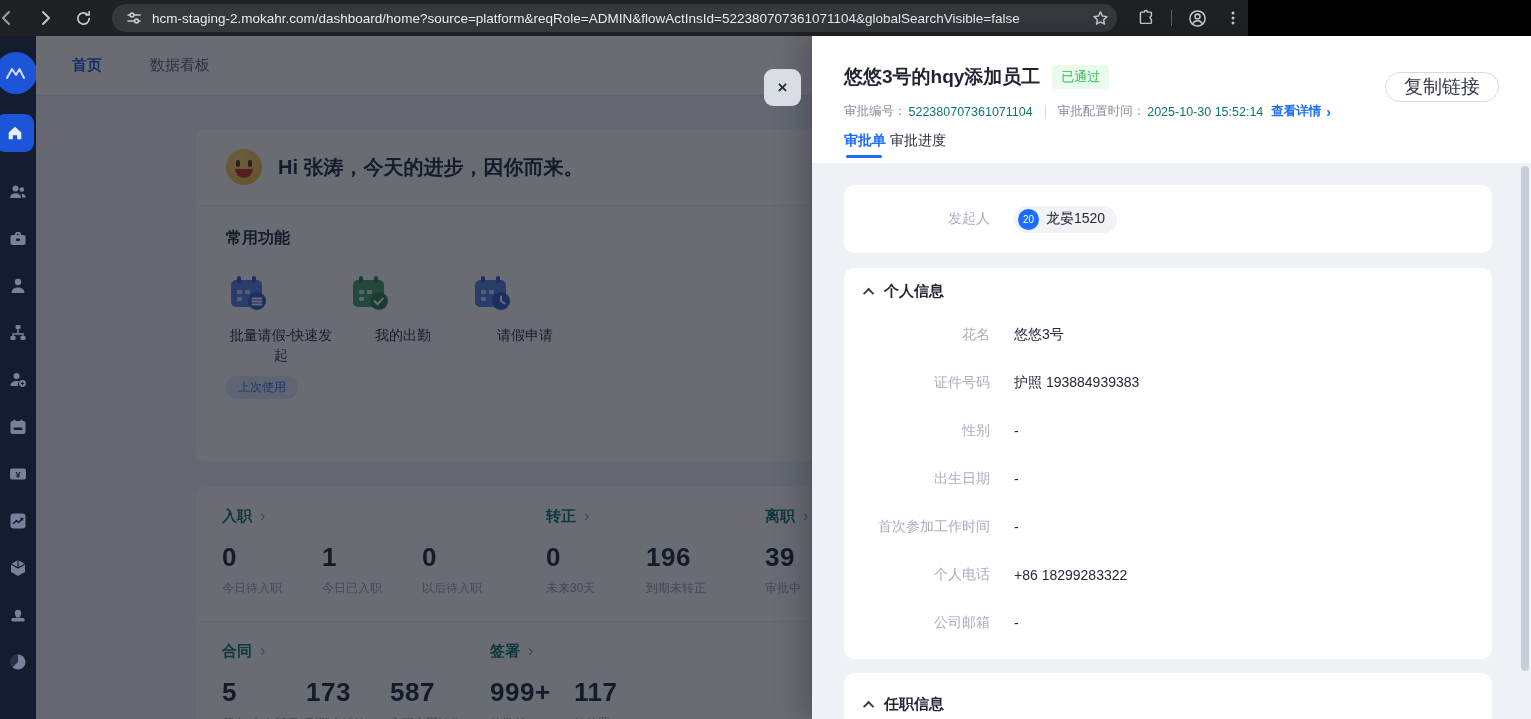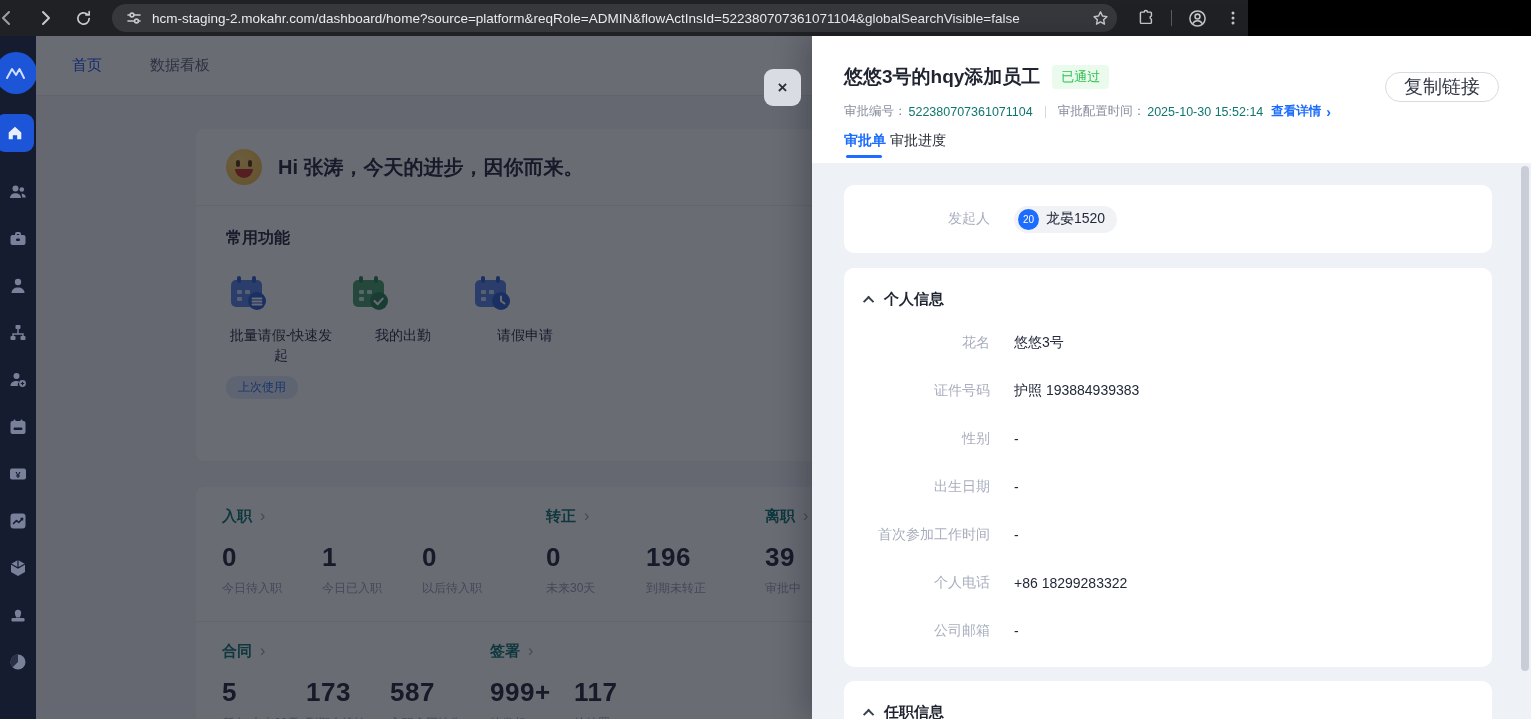--- a/index.html
+++ b/index.html
@@ -26,21 +26,21 @@
   .logo-circle { position:absolute; left:-5px; top:16px; width:42px; height:42px; border-radius:50%; background:#1d55d8; display:flex; align-items:center; justify-content:center; }
   .nav-active { position:absolute; left:-4px; top:78px; width:38px; height:38px; border-radius:9px; background:#1d55d8; display:flex; align-items:center; justify-content:center; }
   .side-icons { position:absolute; left:0; top:146px; width:36px; display:flex; flex-direction:column; align-items:center; gap:27px; }
   .side-icons .sicon { width:20px; height:20px; display:flex; align-items:center; justify-content:center; cursor:pointer; }
   .sicon svg { display:block; }
 
   
   .main { position:absolute; left:36px; top:0; right:0; bottom:0; overflow:hidden; background:#f2f3f6; }
   .tabbar { height:60px; background:#ffffff; border-bottom:1px solid #e7e9ee; display:flex; align-items:center; padding-left:36px; gap:48px; }
   .tab-main { font-size:15px; color:#60687a; cursor:pointer; }
-  .tab-main.active { color:#2457e6; font-weight:normal;text-align:center; }
+  .tab-main.active { color:#2457e6; font-weight:bold;text-align:center; }
   .content { position:absolute; top:61px; left:0; right:0; bottom:0; padding-left:160px; }
   .card { background:#fff; border-radius:8px; width:1190px; }
   .card1 { margin-top:32px; }
   .greet-row { display:flex; align-items:center; gap:16px; padding:20px 30px; }
   .greet-text { font-size:20px; font-weight:bold; color:#23293a; }
   .smiley { width:36px; height:36px; border-radius:50%; background:radial-gradient(circle at 35% 30%, #ffd972, #f4b83e); position:relative; flex:0 0 auto; }
   .smiley .eye { position:absolute; top:11px; width:4px; height:7px; border-radius:2px; background:#5a3b10; }
   .smiley .eye.l { left:10px; } .smiley .eye.r { right:10px; }
   .smiley .mouth { position:absolute; left:9px; top:20px; width:18px; height:9px; border-radius:0 0 10px 10px; background:#c6342c; }
   .hdiv { height:1px; background:#eceef2; }
@@ -89,21 +89,21 @@
   .ptab.active:after { content:""; position:absolute; left:2px; bottom:0; width:36px; height:3px; border-radius:2px; background:#1b6cff; }
   .panel-body { position:absolute; top:127px; left:0; right:0; bottom:0; padding:22px 39px 0 32px; overflow:hidden; }
   .pcard { background:#fff; border-radius:10px; }
   .initiator-card { height:68px; display:flex; align-items:center; }
   .frow { display:flex; align-items:center; }
   .flabel { width:146px; text-align:right; font-size:14px; color:#a8aebd; flex:0 0 auto; }
   .fvalue { margin-left:24px; font-size:14px; color:#23293a; font-weight:500; }
   .person-chip { margin-left:24px; display:flex; align-items:center; gap:7px; background:#f1f2f6; border-radius:14px; padding:3px 12px 3px 4px; }
   .avatar { width:21px; height:21px; border-radius:50%; background:#1b6cff; color:#fff; font-size:10px; display:flex; align-items:center; justify-content:center; }
   .chip-name { font-size:14px; color:#23293a; }
-  .section-card { margin-top:15px; padding:22px 0 12px; }
+  .section-card { margin-top:15px; padding:14px 0 12px; }
   .sec-head { display:flex; align-items:center; gap:10px; padding-left:22px; cursor:pointer; }
   .sec-head .chev { color:#3a404d; }
   .sec-title { font-size:15px; font-weight:bold; color:#1f2430; }
   .sec-rows { margin-top:10px; }
   .sec-rows .frow { height:48px; }
   .job-card { margin-top:14px; border-radius:10px 10px 0 0; padding:22px 0 30px; }
   .panel-scrollbar { position:absolute; right:2px; top:130px; width:8px; height:505px; border-radius:4px; background:#c9cdd7; cursor:pointer; z-index:7; }
 
   .qicon { position:relative; width:44px; height:40px; }
 </style>

